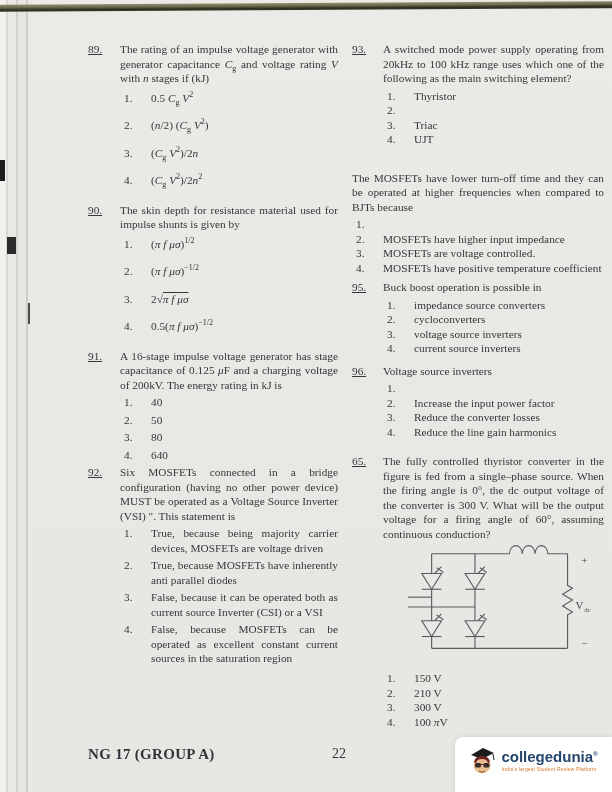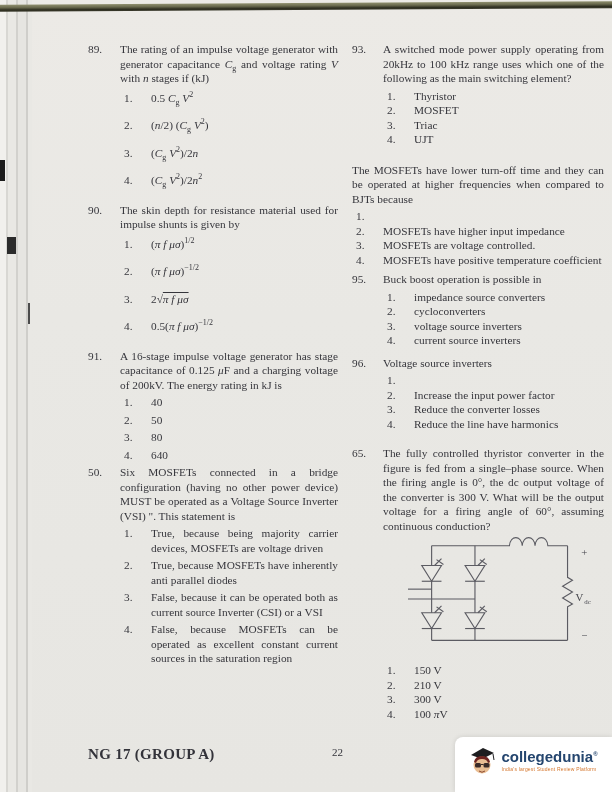--- a/index.html
+++ b/index.html
@@ -36,56 +36,56 @@
   .mark1 { left:0;  top:160px; width:5px;  height:21px; background:#1c1c1c; }
   .mark2 { left:7px; top:237px; width:9px;  height:17px; background:#2b2b2b; }
   .mark3 { left:28px; top:303px; width:2px; height:21px; background:#4c4c4c; }
 
   .col { position:absolute; font-size:11.3px; line-height:14.5px; }
   .colL { left:88px;  top:42px; width:250px; }
   .colR { left:352px; top:42px; width:252px; }
 
   .q { display:flex; }
   .qwrap { margin-bottom:0; }
-  .qnum { width:32px; flex:0 0 32px; }
+  .qnum { width:32px; flex:0 0 32px;text-decoration:underline; }
   .colR .qnum { width:31px; flex:0 0 31px; }
   .qbody { flex:1; }
   .qtext { text-align:justify; }
   .opts { margin-top:3px; }
   .opt { display:flex; margin-bottom:0; }
   .opt .onum { width:31px; flex:0 0 31px; padding-left:4px; }
   .opt .olabel { flex:1; text-align:justify; }
   .opt-std { margin-bottom:3px; }
   .opt-math { margin:5px 0 13px; }
   .colR .opt { margin-bottom:0; }
   sup,sub { font-size:8px; line-height:0; }
   .ol { text-decoration:overline; }
 
   .mb-q89 { margin-bottom:2px; }
   .mb-q90 { margin-bottom:2px; }
   .mb-q91 { }
-  .mb-q93 { margin-bottom:16px; }
+  .mb-q93 { margin-bottom:24px; }
   .mb-q94 { margin-bottom:5px; }
   .mb-q95 { margin-bottom:8px; }
   .mb-q96 { margin-bottom:15px; }
 
   .circuit { margin:4px 0 4px 24px; }
   .circuit svg { display:block; }
   .csvg line, .csvg path, .csvg polygon, .csvg polyline {
     stroke:#5b5b62; stroke-width:1.15; fill:none;
   }
   .csvg polygon { fill:#e9e8e4; }
   .csvg text { font-family:"Liberation Serif", serif; fill:#45454c; stroke:none; }
 
   .footer-code {
     position:absolute; left:88px; top:746px;
     font-weight:bold; font-size:15px; letter-spacing:0.3px; color:#33333a;
   }
   .footer-page {
-    position:absolute; left:332px; top:746px; font-size:11px; color:#33333a;
+    position:absolute; left:332px; top:746px; font-size:14px; color:#33333a;
   }
 
   .logo-card {
     position:absolute; left:455px; top:737px; width:157px; height:55px;
     background:#ffffff; border-radius:8px 0 0 0;
     box-shadow:0 0 5px rgba(0,0,0,0.12);
     display:flex; align-items:flex-start; justify-content:center;
     padding-top:9px; gap:5px;
   }
   .logo-text-wrap { display:flex; flex-direction:column; }
@@ -187,21 +187,21 @@
               <span class="onum">4.</span>
               <span class="olabel">640</span>
             </div>
           </div>
         </div>
       </div>
     </div>
 
     <div class="qwrap">
       <div class="q">
-        <span class="qnum">50.</span>
+        <span class="qnum">92.</span>
         <div class="qbody">
           <div class="qtext">Six MOSFETs connected in a bridge configuration (having no other power device) MUST be operated as a Voltage Source Inverter (VSI) ". This statement is</div>
           <div class="opts">
             <div class="opt opt-std">
               <span class="onum">1.</span>
               <span class="olabel">True, because being majority carrier devices, MOSFETs are voltage driven</span>
             </div>
             <div class="opt opt-std">
               <span class="onum">2.</span>
               <span class="olabel">True, because MOSFETs have inherently anti parallel diodes</span>
@@ -227,21 +227,20 @@
         <span class="qnum">93.</span>
         <div class="qbody">
           <div class="qtext">A switched mode power supply operating from 20kHz to 100 kHz range uses which one of the following as the main switching element?</div>
           <div class="opts">
             <div class="opt">
               <span class="onum">1.</span>
               <span class="olabel">Thyristor</span>
             </div>
             <div class="opt">
               <span class="onum">2.</span>
-              <span class="olabel">MOSFET</span>
             </div>
             <div class="opt">
               <span class="onum">3.</span>
               <span class="olabel">Triac</span>
             </div>
             <div class="opt">
               <span class="onum">4.</span>
               <span class="olabel">UJT</span>
             </div>
           </div>
@@ -313,21 +312,21 @@
             <div class="opt">
               <span class="onum">2.</span>
               <span class="olabel">Increase the input power factor</span>
             </div>
             <div class="opt">
               <span class="onum">3.</span>
               <span class="olabel">Reduce the converter losses</span>
             </div>
             <div class="opt">
               <span class="onum">4.</span>
-              <span class="olabel">Reduce the line have harmonics</span>
+              <span class="olabel">Reduce the line gain harmonics</span>
             </div>
           </div>
         </div>
       </div>
     </div>
 
     <div class="qwrap">
       <div class="q">
         <span class="qnum">65.</span>
         <div class="qbody">

